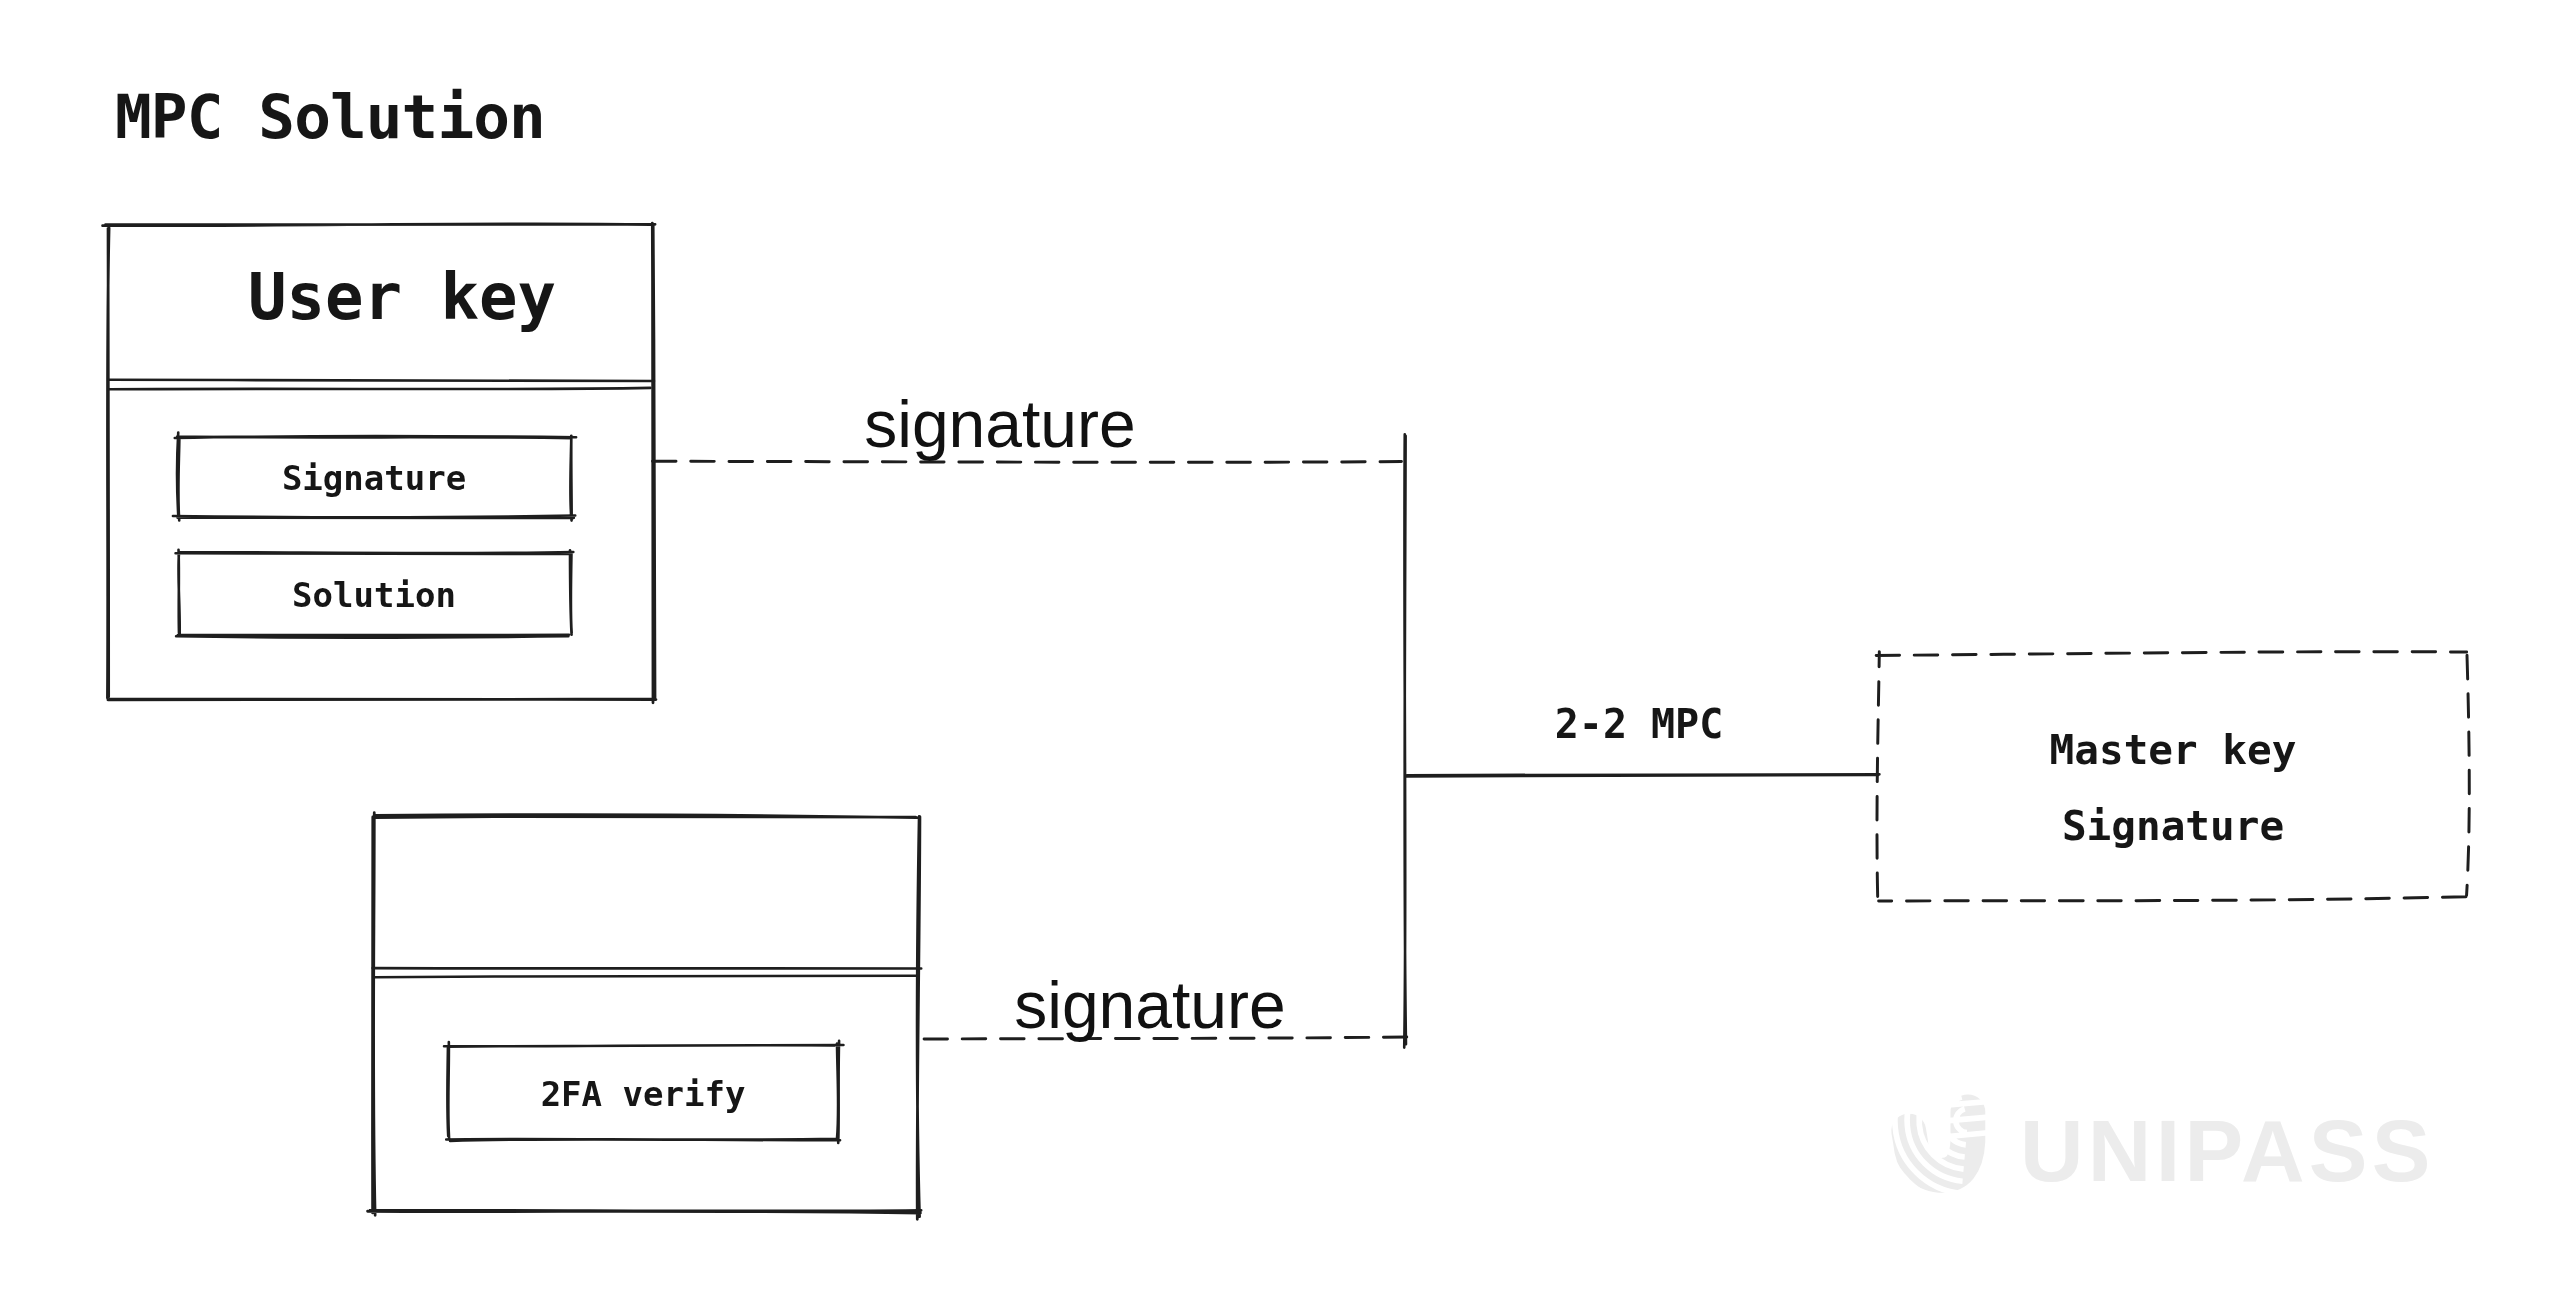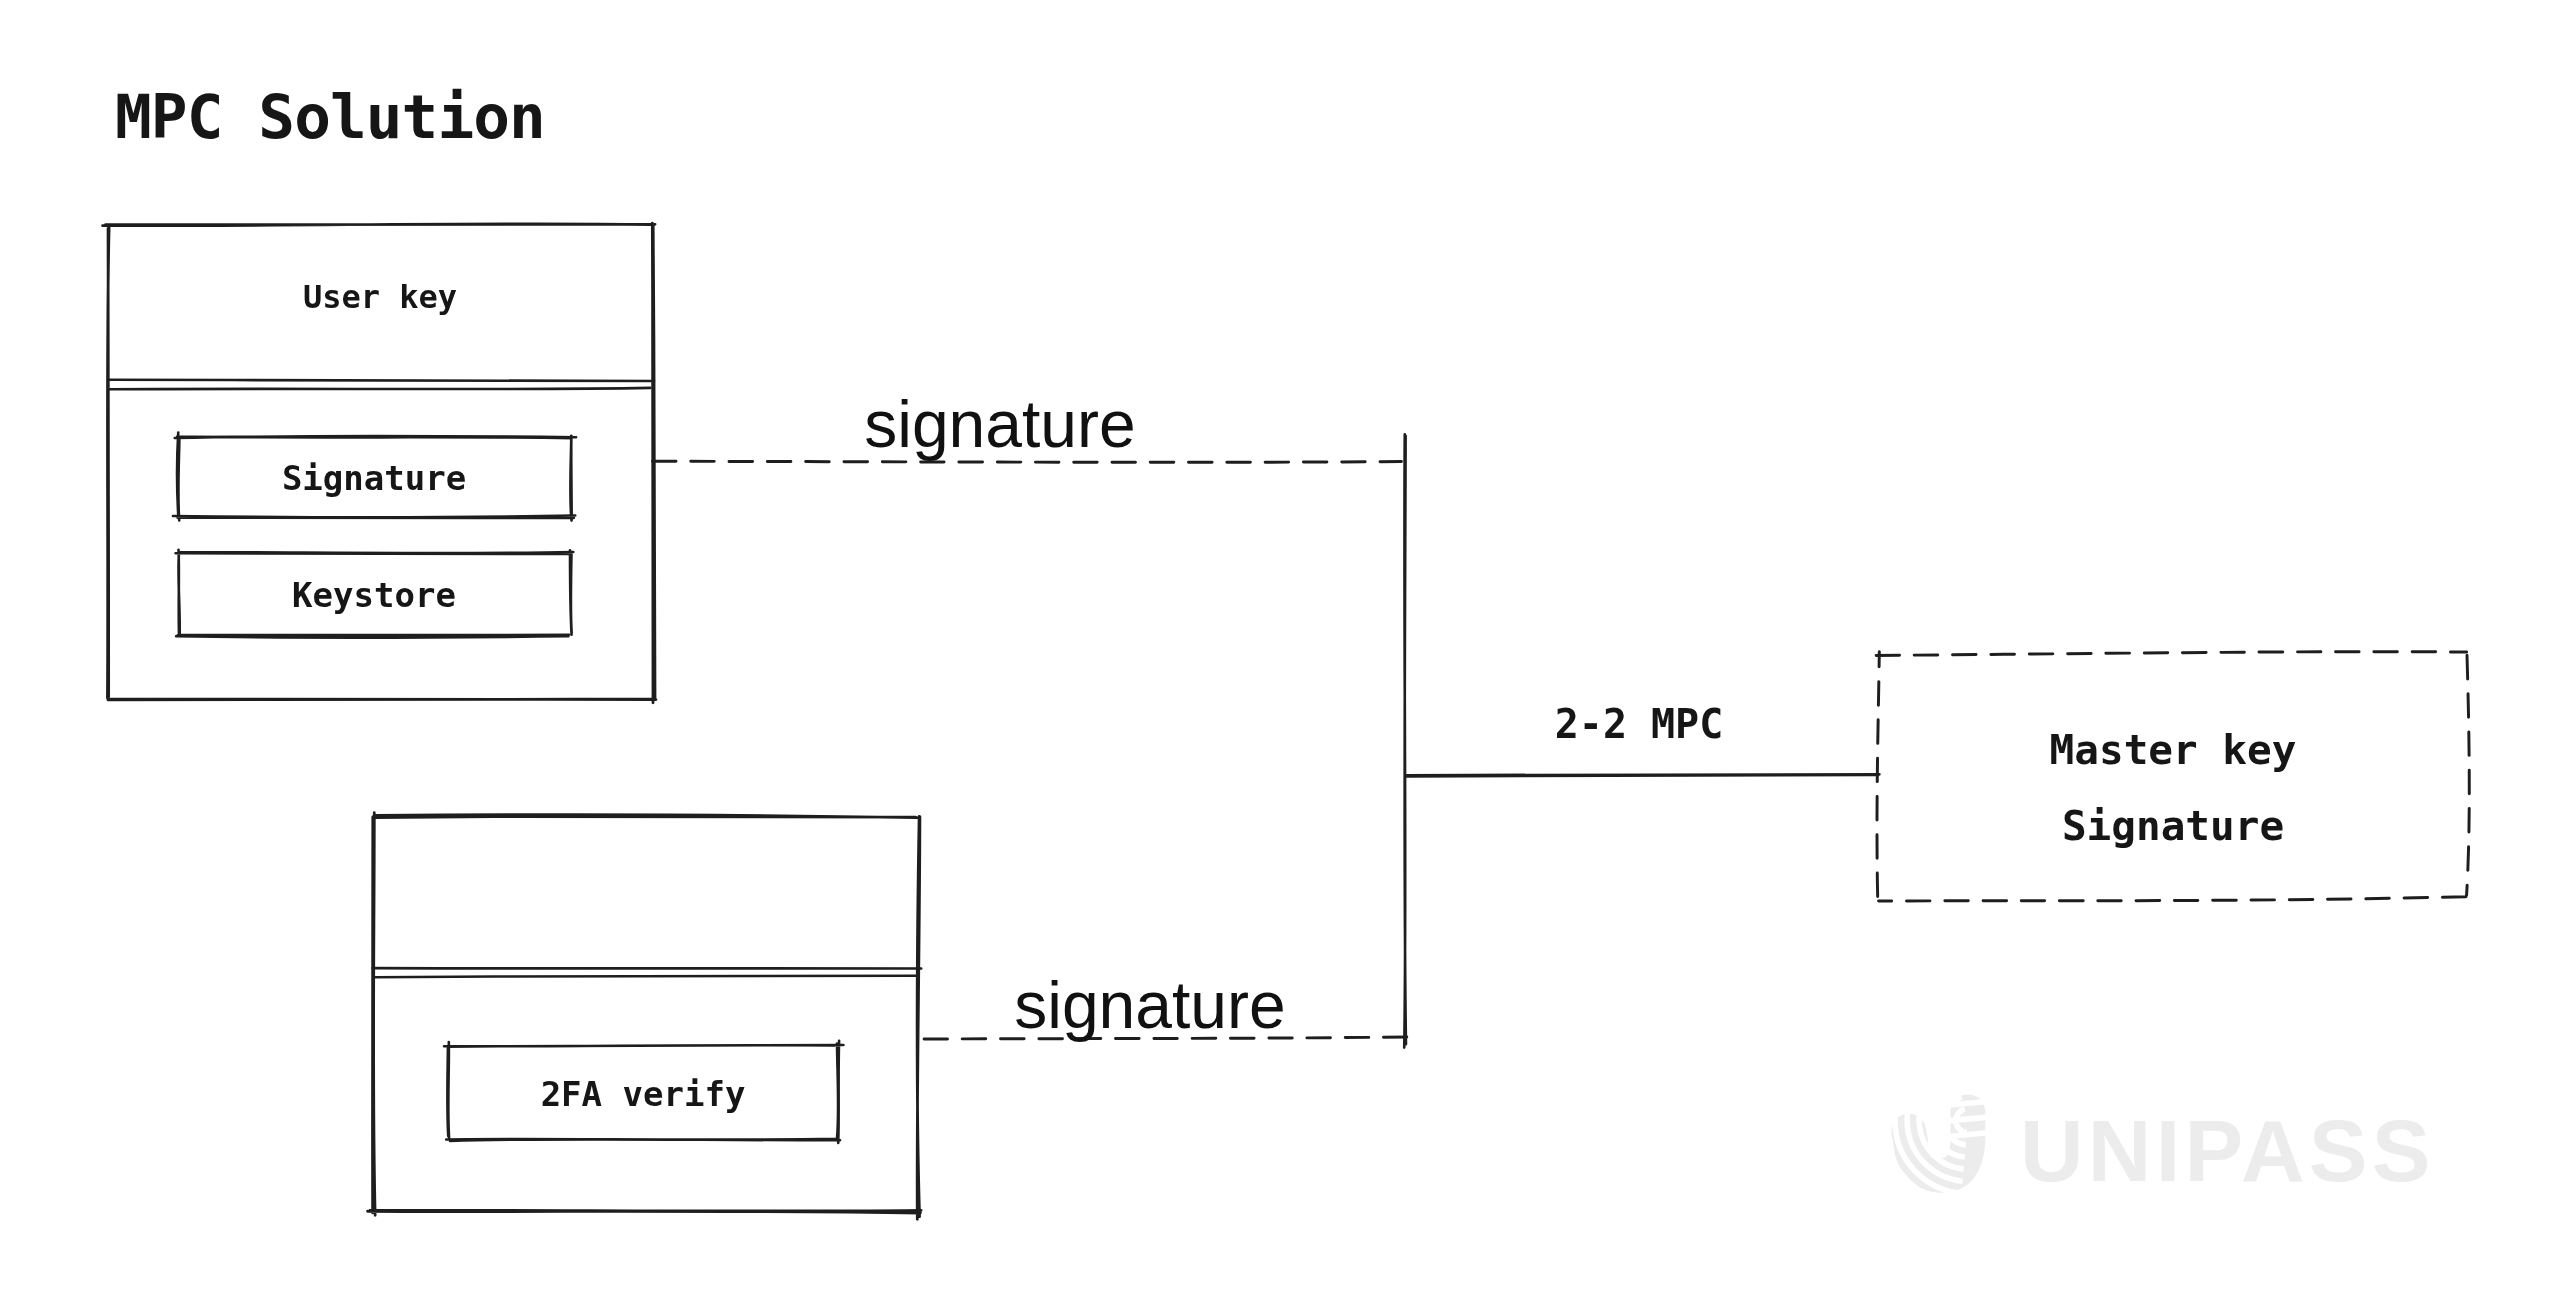--- a/index.html
+++ b/index.html
@@ -20,21 +20,21 @@
   }
   .mono{font-family:"DejaVu Sans Mono",monospace;font-weight:bold;}
   .sans{font-family:"Liberation Sans",sans-serif;font-weight:400;}
   .title{
     position:absolute;left:115px;top:86px;
     transform:none;
     font-size:61px;letter-spacing:-0.9px;
     font-family:"DejaVu Sans Mono",monospace;font-weight:bold;
     color:var(--text,#161616);white-space:nowrap;line-height:1;
   }
-  .node-title{font-size:32px;}
+  .node-title{font-size:64px;margin-left:22px;}
   .node-sub{font-size:34px;}
   .master-line{font-size:41px;}
   .edge-label{font-size:66px;color:#111;}
   .mpc-label{font-size:40px;}
   .watermark-text{
     position:absolute;left:2020px;top:1107px;
     font-family:"Liberation Sans",sans-serif;font-weight:bold;
     font-size:88px;letter-spacing:4.3px;line-height:1;
     color:var(--wm,#ececec);white-space:nowrap;
   }
@@ -84,21 +84,21 @@
       <g>
         <path d="M 2194 1300 L 2196 1312 Q 2199 1348 2230 1351 Q 2260 1352 2262 1312 L 2262 1278" fill="none" stroke="#ececec" stroke-width="40" stroke-linecap="round"></path>
         <path d="M 2260.8 1301.9 A 14 14 0 0 1 2258.4 1274.5 M 2259.6 1315.9 A 28 28 0 0 1 2254.8 1261.0 M 2258.3 1329.8 A 42 42 0 0 1 2251.1 1247.4 M 2257.1 1343.8 A 56 56 0 0 1 2247.5 1233.9 M 2255.9 1357.7 A 70 70 0 0 1 2243.9 1220.4 M 2254.7 1371.7 A 84 84 0 0 1 2240.3 1206.9 M 2253.5 1385.6 A 98 98 0 0 1 2236.6 1193.3 M 2240 1270 L 2286 1266 M 2240 1288 L 2286 1284 M 2242 1306 L 2285 1302 " fill="none" stroke="#ffffff" stroke-width="6.5"></path>
       </g>
     </svg>
 
   <div class="title">MPC Solution</div>
 
   <div class="lbl mono node-title" style="left:380px;top:297px;">User key</div>
   <div class="lbl mono node-sub" style="left:374px;top:478px;">Signature</div>
-  <div class="lbl mono node-sub" style="left:374px;top:595px;">Keystore</div>
+  <div class="lbl mono node-sub" style="left:374px;top:595px;">Solution</div>
 
   <div class="lbl mono node-sub" style="left:643px;top:1094px;">2FA verify</div>
 
   <div class="lbl mono master-line" style="left:2173px;top:750px;">Master key</div>
   <div class="lbl mono master-line" style="left:2173px;top:826px;">Signature</div>
 
   <div class="lbl sans edge-label" style="left:1000px;top:424px;">signature</div>
   <div class="lbl sans edge-label" style="left:1150px;top:1005px;">signature</div>
   <div class="lbl mono mpc-label" style="left:1639px;top:724px;">2-2 MPC</div>
 

